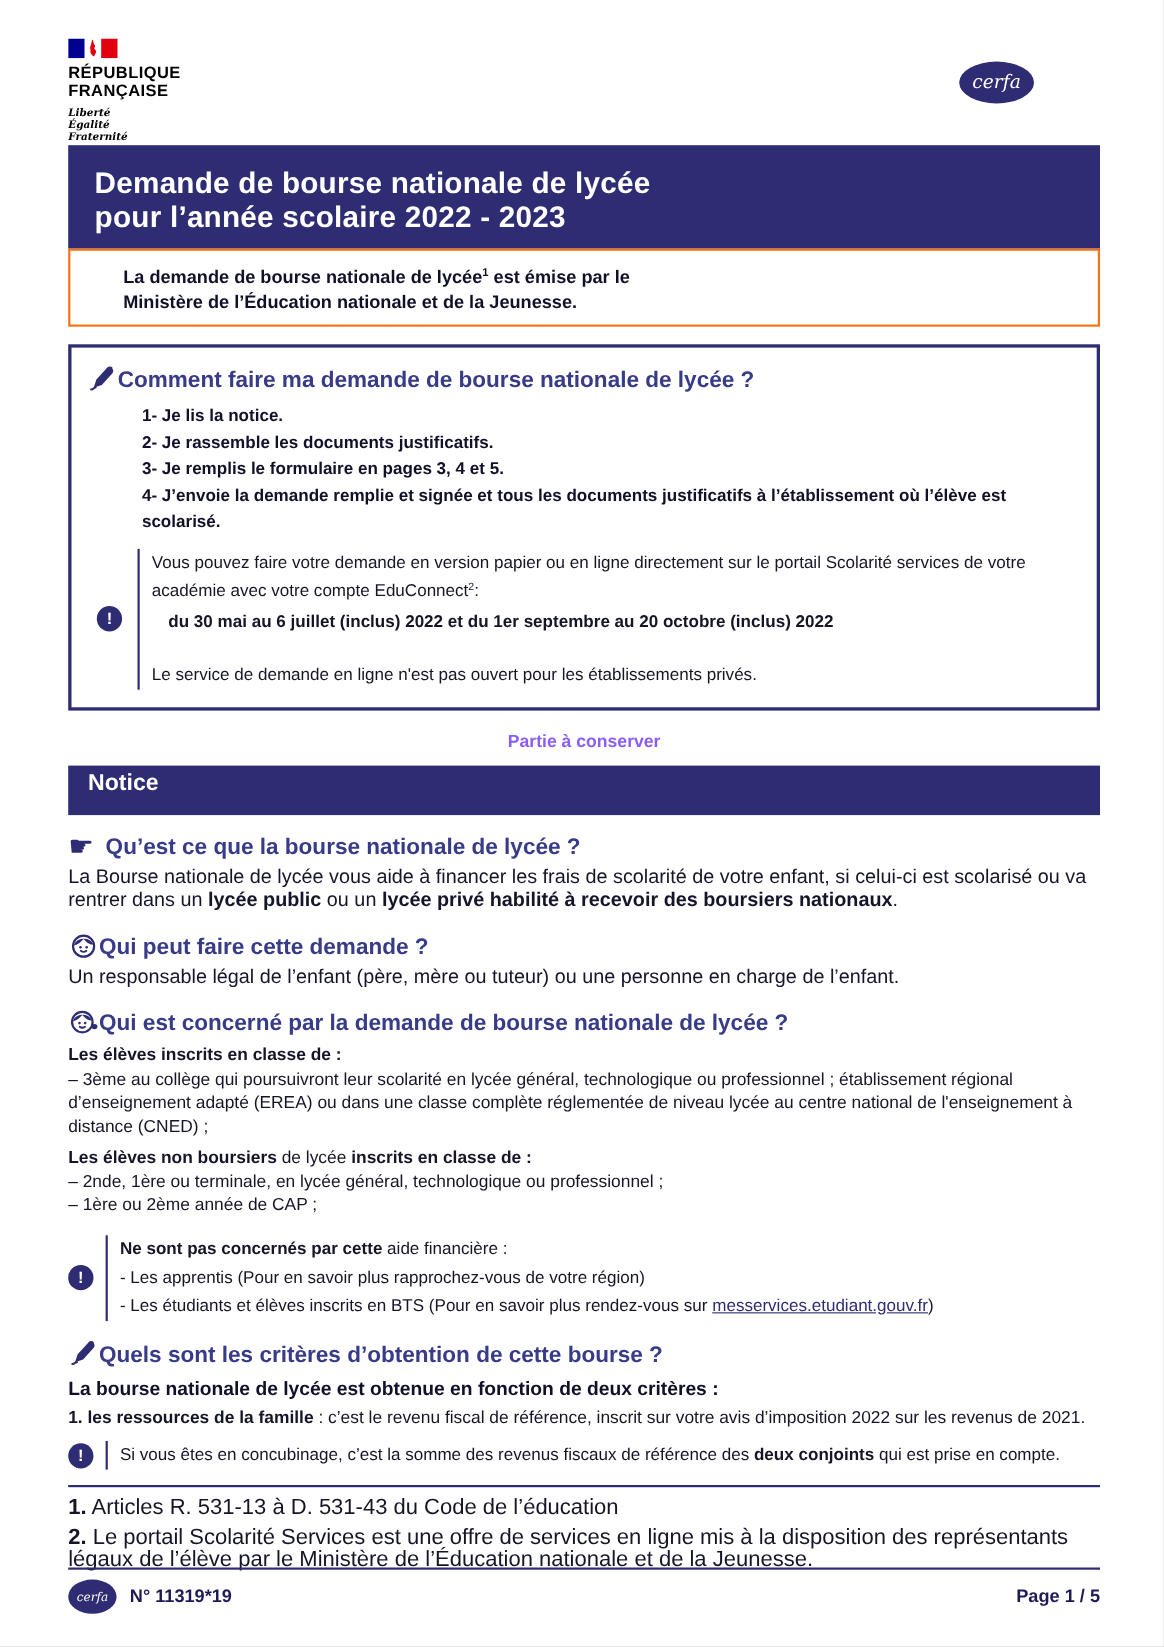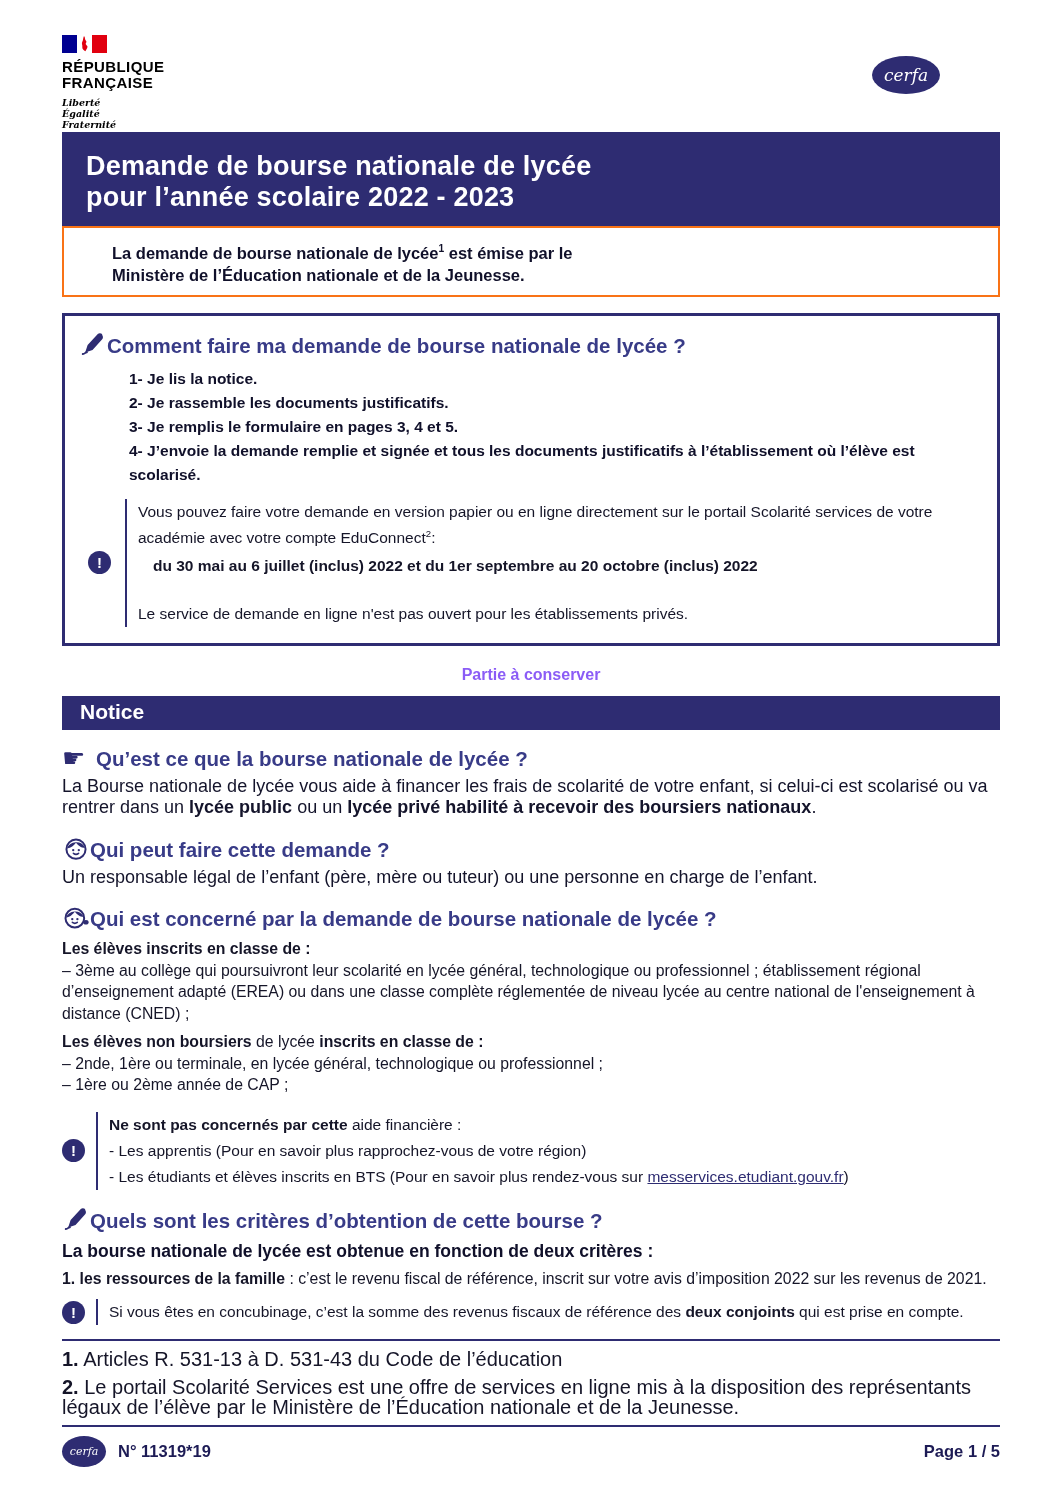--- a/index.html
+++ b/index.html
@@ -42,21 +42,21 @@
   .warn-icon-col { width:46px; flex:0 0 auto; display:flex; justify-content:flex-start; padding-left:9px; }
   .excl { width:23px; height:23px; border-radius:50%; background:#2e2c72; color:#fff;
           font-weight:bold; font-size:15px; display:flex; align-items:center; justify-content:center; }
   .warn-body { border-left:2px solid #2e2c72; padding:2px 0 2px 11px; font-size:15.5px; line-height:22px; }
   .warn-dates { font-weight:bold; margin:6px 0 0 15px; }
   .warn-last { margin-top:26px; }
 
   
   .keep-line { margin-top:20px; text-align:center; color:#8b5cf6; font-weight:bold; font-size:16px; }
   .notice-banner { margin-top:12px; background:#2e2c72; color:#fff; font-weight:bold;
-                   font-size:21px; padding:4px 18px 6px 18px; }
+                   font-size:21px; padding:4px 18px 17px 18px; }
   .section { margin-top:15px; }
   .body-txt { font-size:18px; line-height:21.5px; margin-top:5px; color:#14142b; }
   .b { font-weight:bold; }
   .xb { font-weight:bold; }
   .sub-label { font-weight:bold; font-size:15.8px; line-height:21.5px; margin-top:7px; }
   .bullet { font-size:15.8px; line-height:21.5px; }
   .link { color:#2e2c72; text-decoration:underline; }
   .crit-lead { margin-top:6px; font-weight:bold; font-size:17.5px; line-height:24px; color:#10102a; }
   .crit-item { margin-top:5px; font-size:15.8px; line-height:21.5px; padding-left:20px; text-indent:-20px; }
 

